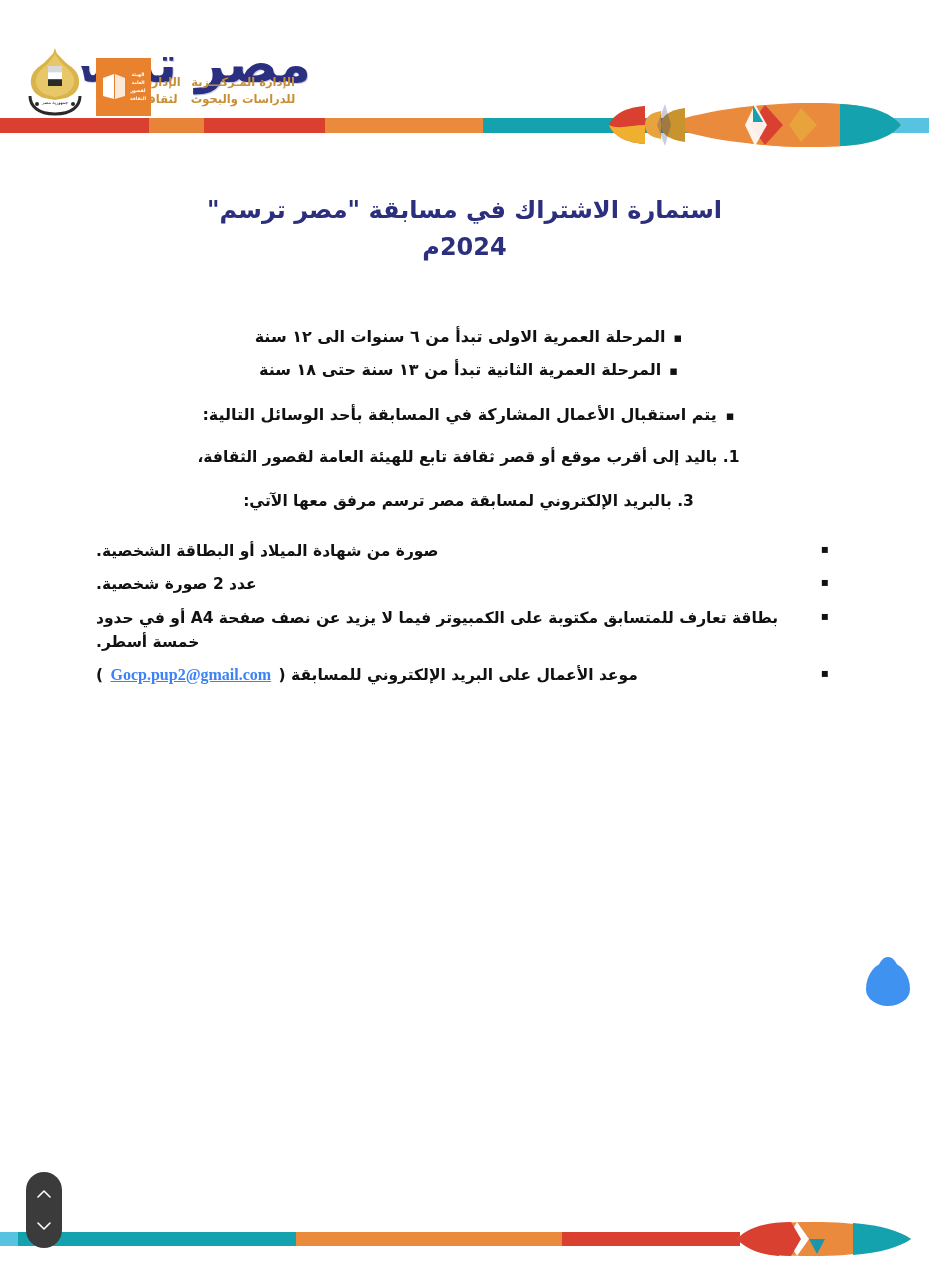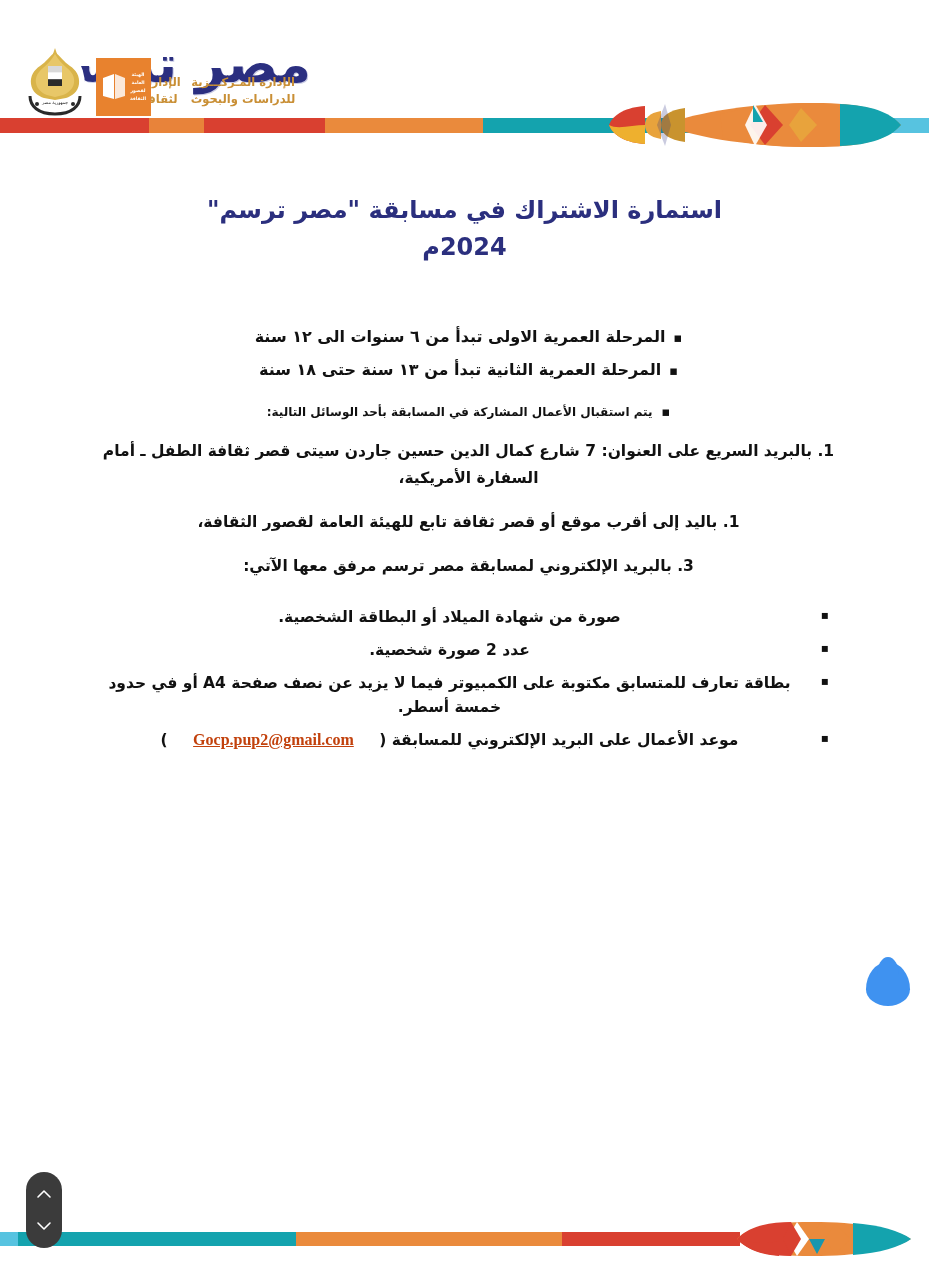--- a/index.html
+++ b/index.html
@@ -152,21 +152,21 @@
   .stage-list li::before {
     content: "\25AA";
     margin-left: 8px;
     font-size: 13px;
     color: #111;
   }
 
   .intro-line {
     text-align: center;
     margin: 16px 0 14px 0;
-    font-size: 12px;
+    font-size: 16px;
   }
   .intro-line::before {
     content: "\25AA";
     margin-left: 9px;
     font-size: 13px;
   }
 
   .method {
     margin: 0 0 18px 0;
     font-size: 15.5px;
@@ -180,43 +180,43 @@
     margin: 0;
     padding: 0 0 0 0;
     width: 100%;
   }
   .sub-list li {
     position: relative;
     padding-right: 38px;
     margin-bottom: 9px;
     font-size: 15.5px;
     font-weight: bold;
-    text-align: center;
+    text-align: left;
     line-height: 1.55;
   }
   .sub-list li::before {
     content: "\25AA";
     position: absolute;
     right: 12px;
     top: 1px;
     font-size: 12px;
     color: #111;
   }
   .sub-list li.wide { padding-right: 38px; }
   .email-line { direction: rtl; }
   .email-link {
-    color: #c2410c;
+    color: #3b82f6;
     text-decoration: underline;
     font-family: "Liberation Serif", "DejaVu Serif", serif;
     font-weight: bold;
     font-size: 16px;
     direction: ltr;
     unicode-bidi: embed;
     display: inline-block;
-    margin: 0 20px;
+    margin: 0 2px;
   }
 
   
   .water-drop {
     position: absolute;
     top: 962px; left: 866px;
     width: 44px; height: 44px;
     background: #3f92f0;
     border-radius: 50% 50% 50% 50% / 62% 62% 38% 38%;
     transform: rotate(0deg);
@@ -352,21 +352,20 @@
 
 <div class="content">
 
   <ul class="stage-list">
     <li>المرحلة العمرية الاولى تبدأ من ٦ سنوات الى ١٢ سنة</li>
     <li>المرحلة العمرية الثانية تبدأ من ١٣ سنة حتى ١٨ سنة</li>
   </ul>
 
   <div class="intro-line">يتم استقبال الأعمال المشاركة في المسابقة بأحد الوسائل التالية:</div>
 
-  <div class="method">1. بالبريد السريع على العنوان: 7 شارع كمال الدين حسين جاردن سيتى قصر ثقافة الطفل ـ أمام السفارة الأمريكية،</div>
   <div class="method">1. باليد إلى أقرب موقع أو قصر ثقافة تابع للهيئة العامة لقصور الثقافة،</div>
   <div class="method m3">3. بالبريد الإلكتروني لمسابقة مصر ترسم مرفق معها الآتي:</div>
 
   <ul class="sub-list">
     <li>صورة من شهادة الميلاد أو البطاقة الشخصية.</li>
     <li>عدد 2 صورة شخصية.</li>
     <li class="wide">بطاقة تعارف للمتسابق مكتوبة على الكمبيوتر فيما لا يزيد عن نصف صفحة A4 أو في حدود خمسة أسطر.</li>
     <li class="email-line">
       <span>موعد الأعمال على البريد الإلكتروني للمسابقة (</span>
       <a class="email-link" href="#">Gocp.pup2@gmail.com</a>

